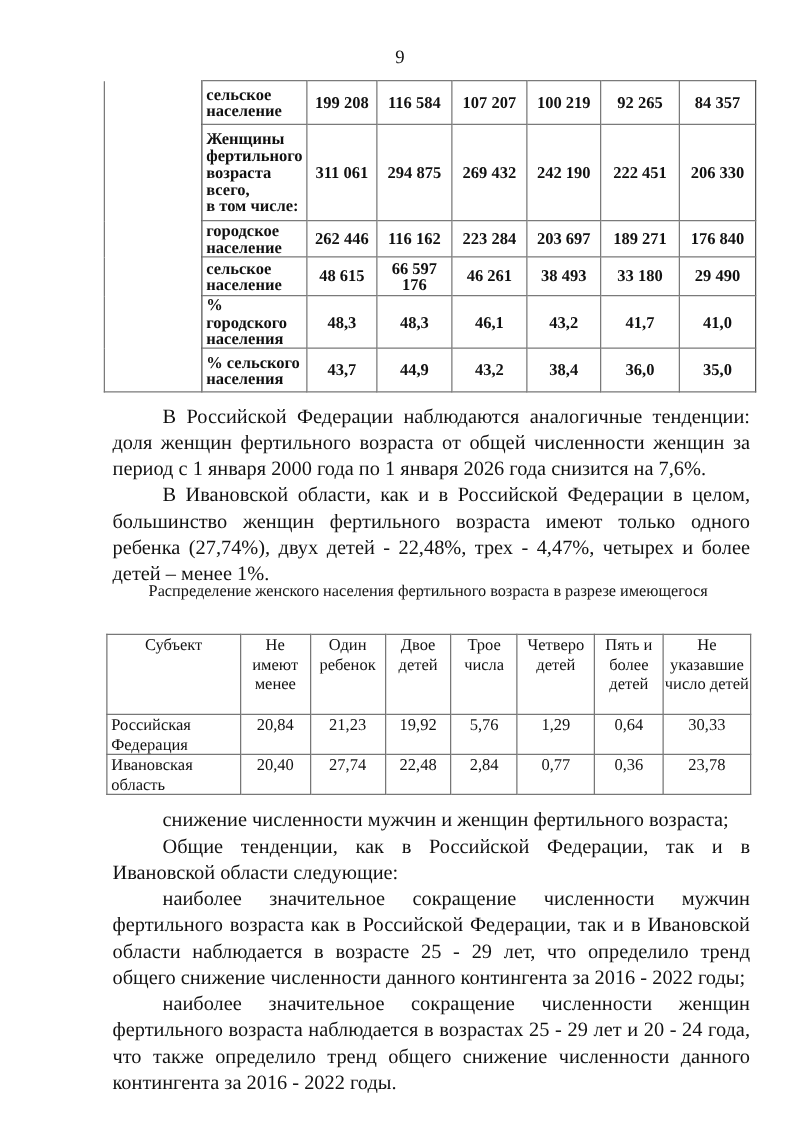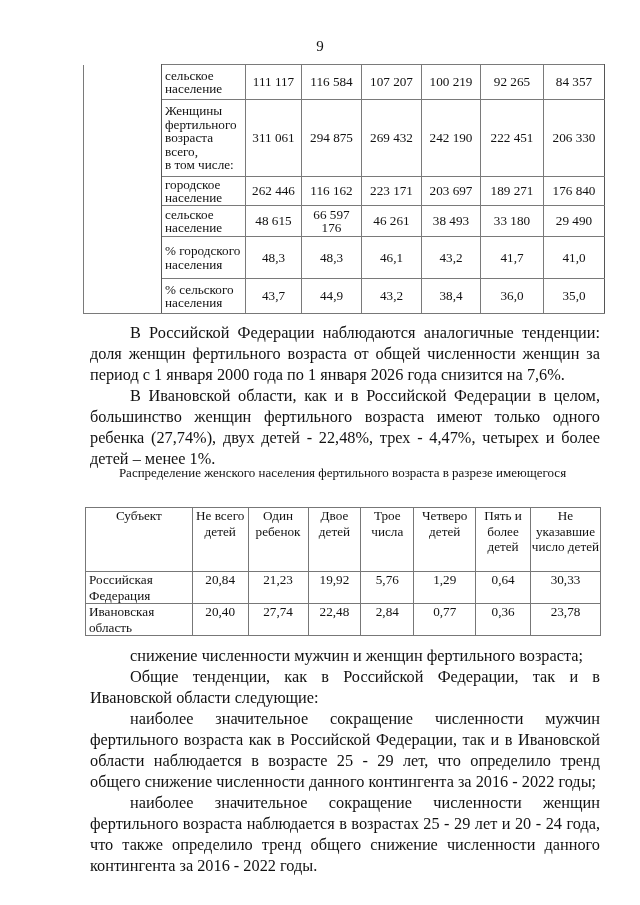--- a/index.html
+++ b/index.html
@@ -2,21 +2,21 @@
 <html><head>
 <meta charset="utf-8">
 <style>
   html, body { margin:0; padding:0; background:#ffffff; }
   body { width:640px; height:905px; position:relative; overflow:hidden;
          font-family:"Liberation Serif", "DejaVu Serif", serif; color:#111; }
   .pagenum { position:absolute; left:0; width:640px; top:38px; text-align:center; font-size:15px; }
 
   
   .t1 { position:absolute; left:83px; top:64px; border-collapse:collapse; font-size:13.2px; }
-  .t1 td { border:1px solid #7a7a7a; padding:0; vertical-align:middle; line-height:13.5px; }
+  .t1 td { border:1px solid #7a7a7a; padding:0; vertical-align:middle; line-height:13.5px;font-weight:bold; }
   .t1 td.blank { border-top:none; border-right:1.5px solid #555; width:77px; }
   .t1 td.lab { width:80px; padding-left:3px; text-align:left; border-left:1.5px solid #555; }
   .t1 td.num { text-align:center; }
   .t1 td.c1 { width:55px; } .t1 td.c2 { width:59px; } .t1 td.c3 { width:59px; }
   .t1 td.c4 { width:58px; } .t1 td.c5 { width:62px; } .t1 td.c6 { width:60px; border-right:1.5px solid #555; }
   .t1 tr.strong td.lab, .t1 tr.strong td.num { border-top:1.5px solid #222; }
   .t1 tr.last td { border-bottom:1.5px solid #777; }
 
   
   .para { position:absolute; left:90px; width:510px; font-size:16.3px; line-height:21px; text-align:justify; }
@@ -35,21 +35,21 @@
 </head>
 <body>
 
 <div class="pagenum">9</div>
 
 <table class="t1">
   <tbody>
       <tr style="height:35px">
     <td class="blank" rowspan="6"></td>
     <td class="lab">сельское население</td>
-    <td class="num c1">111 117</td>
+    <td class="num c1">199 208</td>
     <td class="num c2">116 584</td>
     <td class="num c3">107 207</td>
     <td class="num c4">100 219</td>
     <td class="num c5">92 265</td>
     <td class="num c6">84 357</td>
   </tr>
   <tr class="strong" style="height:77px">
     <td class="lab">
       <span>Женщины</span><br>
       <span>фертильного</span><br>
@@ -61,21 +61,21 @@
     <td class="num c2">294 875</td>
     <td class="num c3">269 432</td>
     <td class="num c4">242 190</td>
     <td class="num c5">222 451</td>
     <td class="num c6">206 330</td>
   </tr>
   <tr style="height:29px">
     <td class="lab">городское население</td>
     <td class="num c1">262 446</td>
     <td class="num c2">116 162</td>
-    <td class="num c3">223 171</td>
+    <td class="num c3">223 284</td>
     <td class="num c4">203 697</td>
     <td class="num c5">189 271</td>
     <td class="num c6">176 840</td>
   </tr>
   <tr style="height:31px">
     <td class="lab">сельское население</td>
     <td class="num c1">48 615</td>
     <td class="num c2">66 597 176</td>
     <td class="num c3">46 261</td>
     <td class="num c4">38 493</td>
@@ -119,21 +119,21 @@
       <col style="width:60px">
       <col style="width:53px">
     <col style="width:53px">
       <col style="width:62px">
       <col style="width:55px">
       <col style="width:70px">
   </colgroup>
   <tbody>
       <tr>
     <th>Субъект</th>
-    <th>Не всего детей</th>
+    <th>Не имеют менее</th>
     <th>Один ребенок</th>
     <th>Двое детей</th>
     <th>Трое числа</th>
     <th>Четверо детей</th>
     <th>Пять и более детей</th>
     <th>Не указавшие число детей</th>
   </tr>
   <tr class="row">
     <td class="subj">Российская Федерация</td>
     <td class="num">20,84</td>

